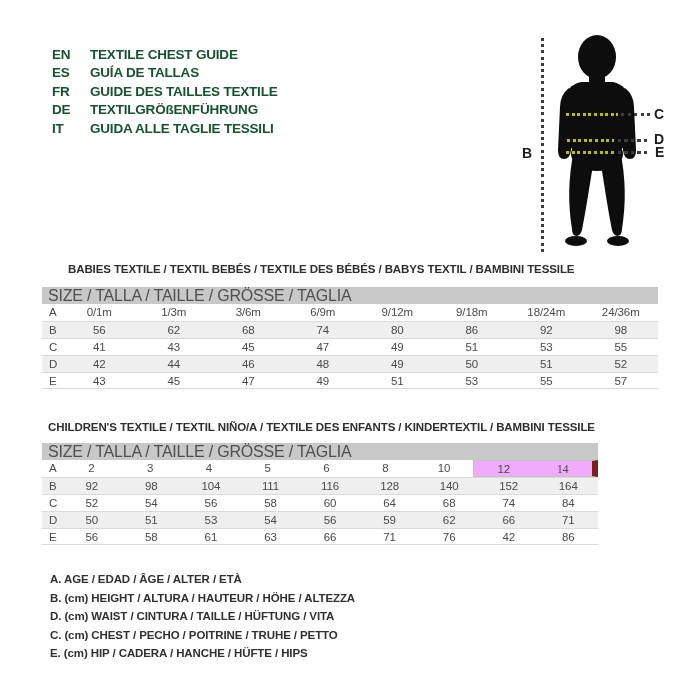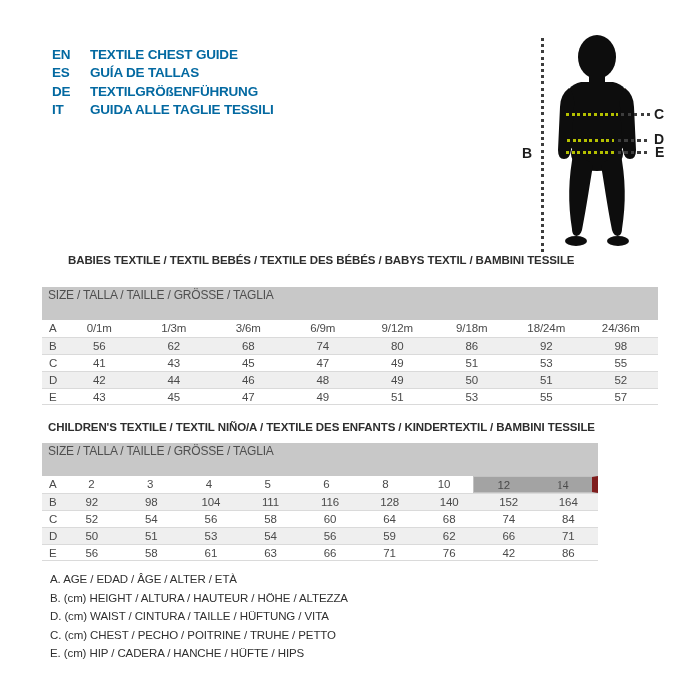--- a/index.html
+++ b/index.html
@@ -7,69 +7,73 @@
     width:700px;height:700px;background:#ffffff;position:relative;
     font-family:"Liberation Sans", sans-serif;
     -webkit-font-smoothing:antialiased;
     overflow:hidden;
   }
   .abs{position:absolute;}
 
   
   .lang-block{left:52px;top:45px;}
   .lang-row{display:flex;height:18.5px;align-items:center;
-    font-weight:700;font-size:13.5px;color:#0369a1;letter-spacing:-0.2px;}
+    font-weight:700;font-size:13.5px;color:#14532d;letter-spacing:-0.2px;}
   .lang-code{width:38px;flex:0 0 38px;}
 
   
   .figure{left:515px;top:25px;width:175px;height:235px;}
   .fig-svg{position:absolute;left:28px;top:3px;}
   .vline{position:absolute;width:2.5px;
     background:repeating-linear-gradient(180deg,var(--line_dark,#3d3d3d) 0 3px,transparent 3px 6.2px);}
   .meas{position:absolute;height:3px;}
   .meas.green{background:repeating-linear-gradient(90deg,var(--accent_green,#b5c100) 0 3px,transparent 3px 5.6px);}
   .meas.dark{background:repeating-linear-gradient(90deg,var(--line_dark,#3d3d3d) 0 3.2px,transparent 3.2px 6.5px);}
   .fig-label{position:absolute;font-weight:700;font-size:14px;color:#1c1c1c;line-height:14px;}
 
   
   .section-title{left:48px;font-weight:700;font-size:11.5px;color:#2e2e2e;letter-spacing:-0.1px;white-space:nowrap;}
 
   
   .table{left:42px;}
-  .size-bar{height:33px;background:var(--header_bar,#c8c8c8);color:#4f4f4f;
-    font-size:12px;line-height:17px;padding-left:6px;letter-spacing:-0.2px;
+  .size-bar{height:17px;background:var(--header_bar,#c8c8c8);color:#4f4f4f;
+    font-size:16px;line-height:17px;padding-left:6px;letter-spacing:-0.2px;
     box-sizing:border-box;font-weight:400;}
   .trow{display:flex;height:17px;box-sizing:border-box;
     font-size:11.5px;color:#4a4a4a;letter-spacing:-0.1px;background:#fff;}
   .trow + .trow{border-top:1px solid #dadada;}
   .trow:first-of-type{border-top:1px solid #ffffff;}
   .trow:last-of-type{border-bottom:1px solid #dadada;}
   .trow.alt{background:var(--row_alt,#efefef);}
   .cell{flex:1;text-align:center;line-height:16px;box-sizing:border-box;}
   .cell.letter{flex:0 0 20px;text-align:left;padding-left:7px;}
-  .cell.hl{background:#a3a3a3;border-top:1px solid #c2c2c2;border-bottom:1px solid #c2c2c2;}
+  .cell.hl{background:#f0abfc;border-top:1px solid #c2c2c2;border-bottom:1px solid #c2c2c2;}
   .cell.hl-first{border-left:1px solid #c2c2c2;}
   .cell.hl-last{border-right:6px solid #7f1d1d;font-family:Liberation Serif, serif;}
 
   
   .legend{left:50px;top:570px;}
   .legend-row{height:18.5px;display:flex;align-items:center;
-    font-weight:400;font-size:11.5px;color:#303030;letter-spacing:-0.1px;white-space:nowrap;}
+    font-weight:700;font-size:11.5px;color:#303030;letter-spacing:-0.1px;white-space:nowrap;}
 </style>
 </head>
 <body>
 
 <div class="abs lang-block">
   <div class="lang-row">
     <span class="lang-code">EN</span>
     <span class="lang-title">TEXTILE CHEST GUIDE</span>
   </div>
   <div class="lang-row">
     <span class="lang-code">ES</span>
     <span class="lang-title">GUÍA DE TALLAS</span>
+  </div>
+  <div class="lang-row">
+    <span class="lang-code">FR</span>
+    <span class="lang-title">GUIDE DES TAILLES TEXTILE</span>
   </div>
   <div class="lang-row">
     <span class="lang-code">DE</span>
     <span class="lang-title">TEXTILGRÖßENFÜHRUNG</span>
   </div>
   <div class="lang-row">
     <span class="lang-code">IT</span>
     <span class="lang-title">GUIDA ALLE TAGLIE TESSILI</span>
   </div>
 </div>
@@ -100,21 +104,21 @@
 
   <div class="meas green" style="left:51px;top:126px;width:49px;"></div>
   <div class="meas dark" style="left:103px;top:126px;width:32px;"></div>
 
   <div class="fig-label" style="left:7px;top:121px;">B</div>
   <div class="fig-label" style="left:139px;top:82px;">C</div>
   <div class="fig-label" style="left:139px;top:107px;">D</div>
   <div class="fig-label" style="left:140px;top:120px;">E</div>
 </div>
 
-<div class="abs section-title" style="top:254px;padding-left:20px;">BABIES TEXTILE / TEXTIL BEBÉS / TEXTILE DES BÉBÉS / BABYS TEXTIL / BAMBINI TESSILE</div>
+<div class="abs section-title" style="top:263px;padding-left:20px;">BABIES TEXTILE / TEXTIL BEBÉS / TEXTILE DES BÉBÉS / BABYS TEXTIL / BAMBINI TESSILE</div>
 <div class="abs table" style="top:287px;width:616px;">
   <div class="size-bar">SIZE / TALLA / TAILLE / GRÖSSE / TAGLIA</div>
 <div class="trow">
       <div class="cell letter">A</div>
       <div class="cell">0/1m</div>
       <div class="cell">1/3m</div>
       <div class="cell">3/6m</div>
       <div class="cell">6/9m</div>
       <div class="cell">9/12m</div>
       <div class="cell">9/18m</div>

